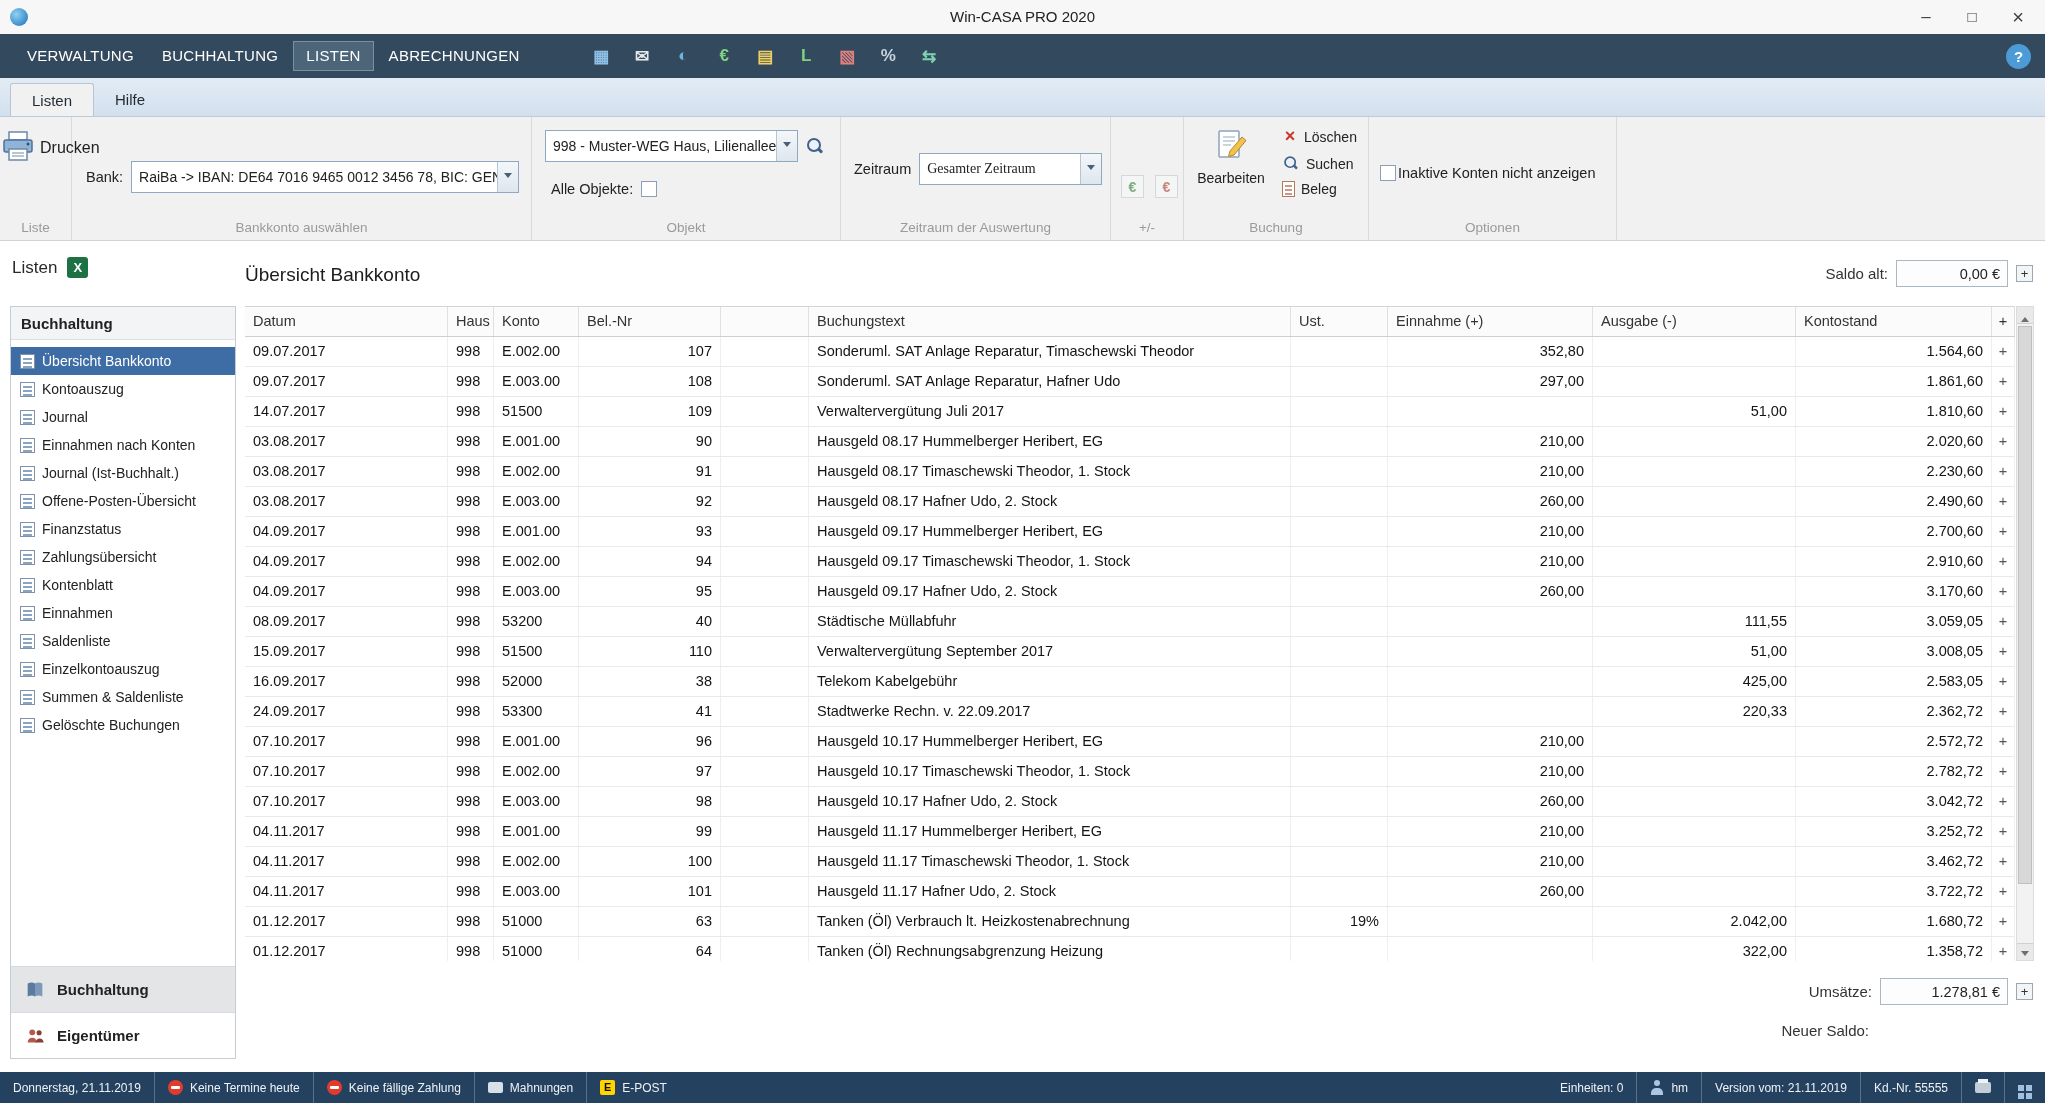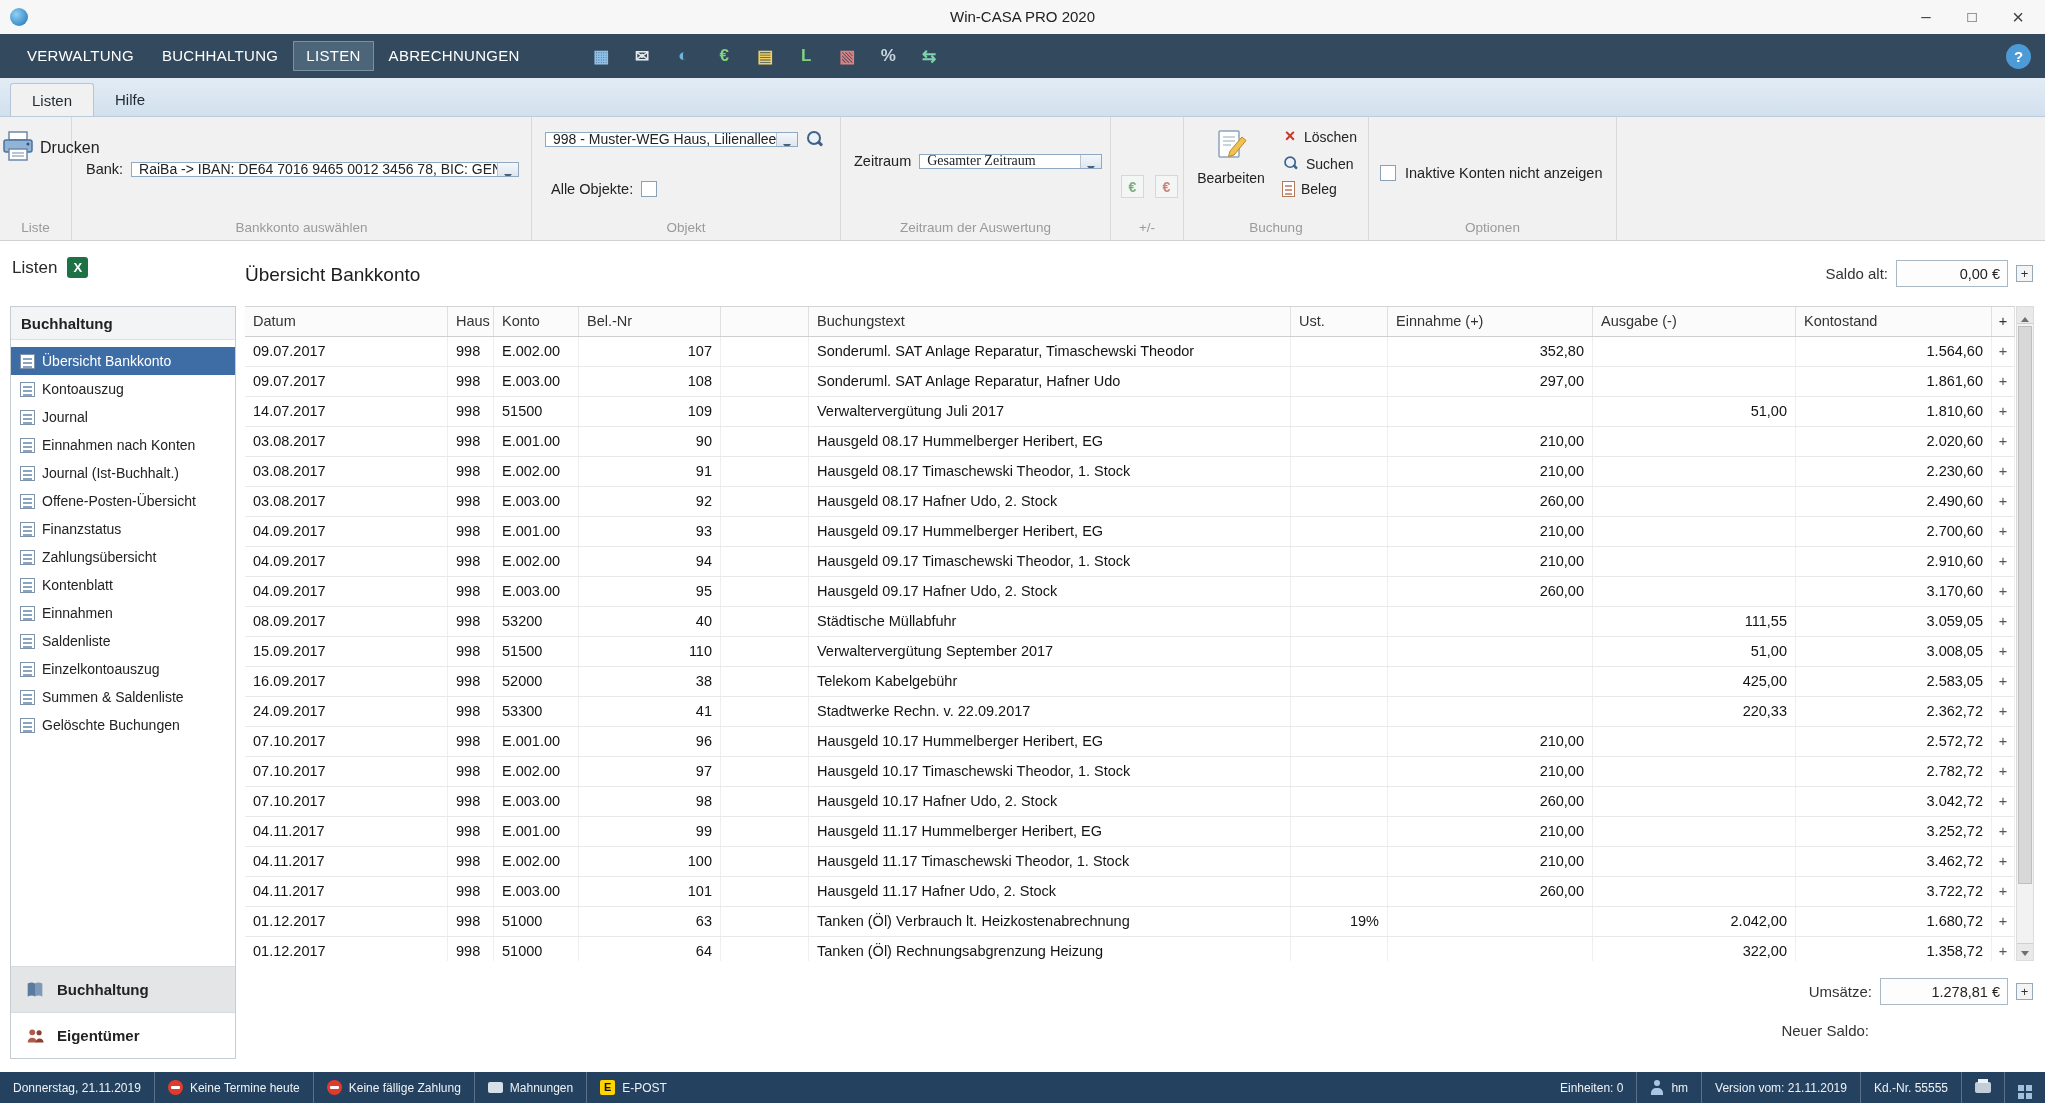--- a/index.html
+++ b/index.html
@@ -51,21 +51,21 @@
   .rgroup { position:relative; height:100%; border-right:1px solid #dadada; }
   .g-liste{width:72px} .g-bank{width:460px} .g-objekt{width:309px} .g-zeitraum{width:270px}
   .g-pm{width:73px} .g-buchung{width:185px} .g-optionen{width:248px} .g-fill{flex:1; border-right:none;}
   .glabel { position:absolute; bottom:5px; left:0; right:0; text-align:center; font-size:13.5px; color:#9a9a9a; white-space:nowrap; }
   .big-btn { display:flex; flex-direction:row; align-items:center; padding-top:12px; gap:4px; font-size:16px; color:#222; }
   .ribbon-row { position:absolute; display:flex; align-items:center; gap:8px; font-size:14.5px; color:#222; }
   .g-bank .ribbon-row { top:44px; left:14px; right:12px; }
   .g-objekt .obj-row { top:13px; left:13px; }
   .g-objekt .alle-row { top:64px; left:19px; }
   .g-zeitraum .ribbon-row { top:36px; left:13px; }
-  .combo { height:15px; background:#fff; border:1px solid #8fa9c2; display:flex; align-items:center; overflow:hidden; }
+  .combo { height:32px; background:#fff; border:1px solid #8fa9c2; display:flex; align-items:center; overflow:hidden; }
   .bank-combo { flex:1; }
   .obj-combo { width:253px; }
   .zr-combo { width:183px;font-family:Liberation Serif, serif; }
   .combo-text { flex:1; padding:0 7px; font-size:14px; white-space:nowrap; overflow:hidden; }
   .combo-arrow { width:21px; align-self:stretch; background:linear-gradient(#f4f7fa,#dde6ef); border-left:1px solid #b5c5d5; position:relative; }
   .combo-arrow::after { content:""; position:absolute; left:6px; top:11px; border:4px solid transparent; border-top:5px solid #4a6076; }
   .checkbox { width:16px; height:16px; background:#fff; border:1px solid #8aa0b6; }
   .icon-magnifier { width:18px; height:18px; position:relative; display:inline-block; }
   .icon-magnifier::before { content:""; position:absolute; left:1px; top:1px; width:10px; height:10px;
        border:2px solid #41608a; border-radius:50%; background:#eaf1f8; }
@@ -77,21 +77,21 @@
   .pm-plus::before { content:"€"; color:#2e7d32; }
   .pm-minus::before { content:"€"; color:#b23a2e; }
   .bearbeiten-btn { position:absolute; left:14px; top:10px; width:66px; display:flex; flex-direction:column;
                     align-items:center; gap:4px; font-size:14px; color:#222; }
   .small-actions { position:absolute; left:98px; top:12px; display:flex; flex-direction:column; gap:9px; }
   .sa { display:flex; align-items:flex-end; gap:6px; font-size:14px; color:#222; }
   .icon-delete { width:16px; height:16px; text-align:center; }
   .icon-delete::before { content:"×"; color:#c8372a; font-weight:bold; font-size:18px; line-height:14px; }
   .icon-doc { width:13px; height:16px; background:#fff; border:1px solid #b07a5a; position:relative; }
   .icon-doc::before { content:""; position:absolute; left:2px; right:2px; top:3px; height:1.5px; background:#c98; box-shadow:0 4px 0 #c98, 0 8px 0 #c98; }
-  .opt-row { position:absolute; top:48px; left:11px; display:flex; align-items:center; gap:9px; font-size:14.5px; color:#222; }
+  .opt-row { position:absolute; top:48px; left:11px; display:flex; align-items:center; gap:2px; font-size:14.5px; color:#222; }
 
   
   .workspace { position:absolute; top:241px; left:0; right:0; bottom:31px; background:#fff; }
   .listen-header { position:absolute; left:12px; top:16px; display:flex; align-items:center; gap:10px; font-size:17px; color:#2a2a2a; }
   .excel-icon { width:21px; height:21px; background:#1e7145; border-radius:3px; color:#fff;
                 font-weight:bold; font-size:13px; text-align:center; line-height:21px; }
   .excel-icon::before { content:"X"; }
   .page-title { position:absolute; left:245px; top:23px; font-size:19px; color:#1c1c1c; }
   .field-row { display:flex; align-items:center; gap:8px; }
   .saldo-alt { position:absolute; right:12px; top:19px; }

